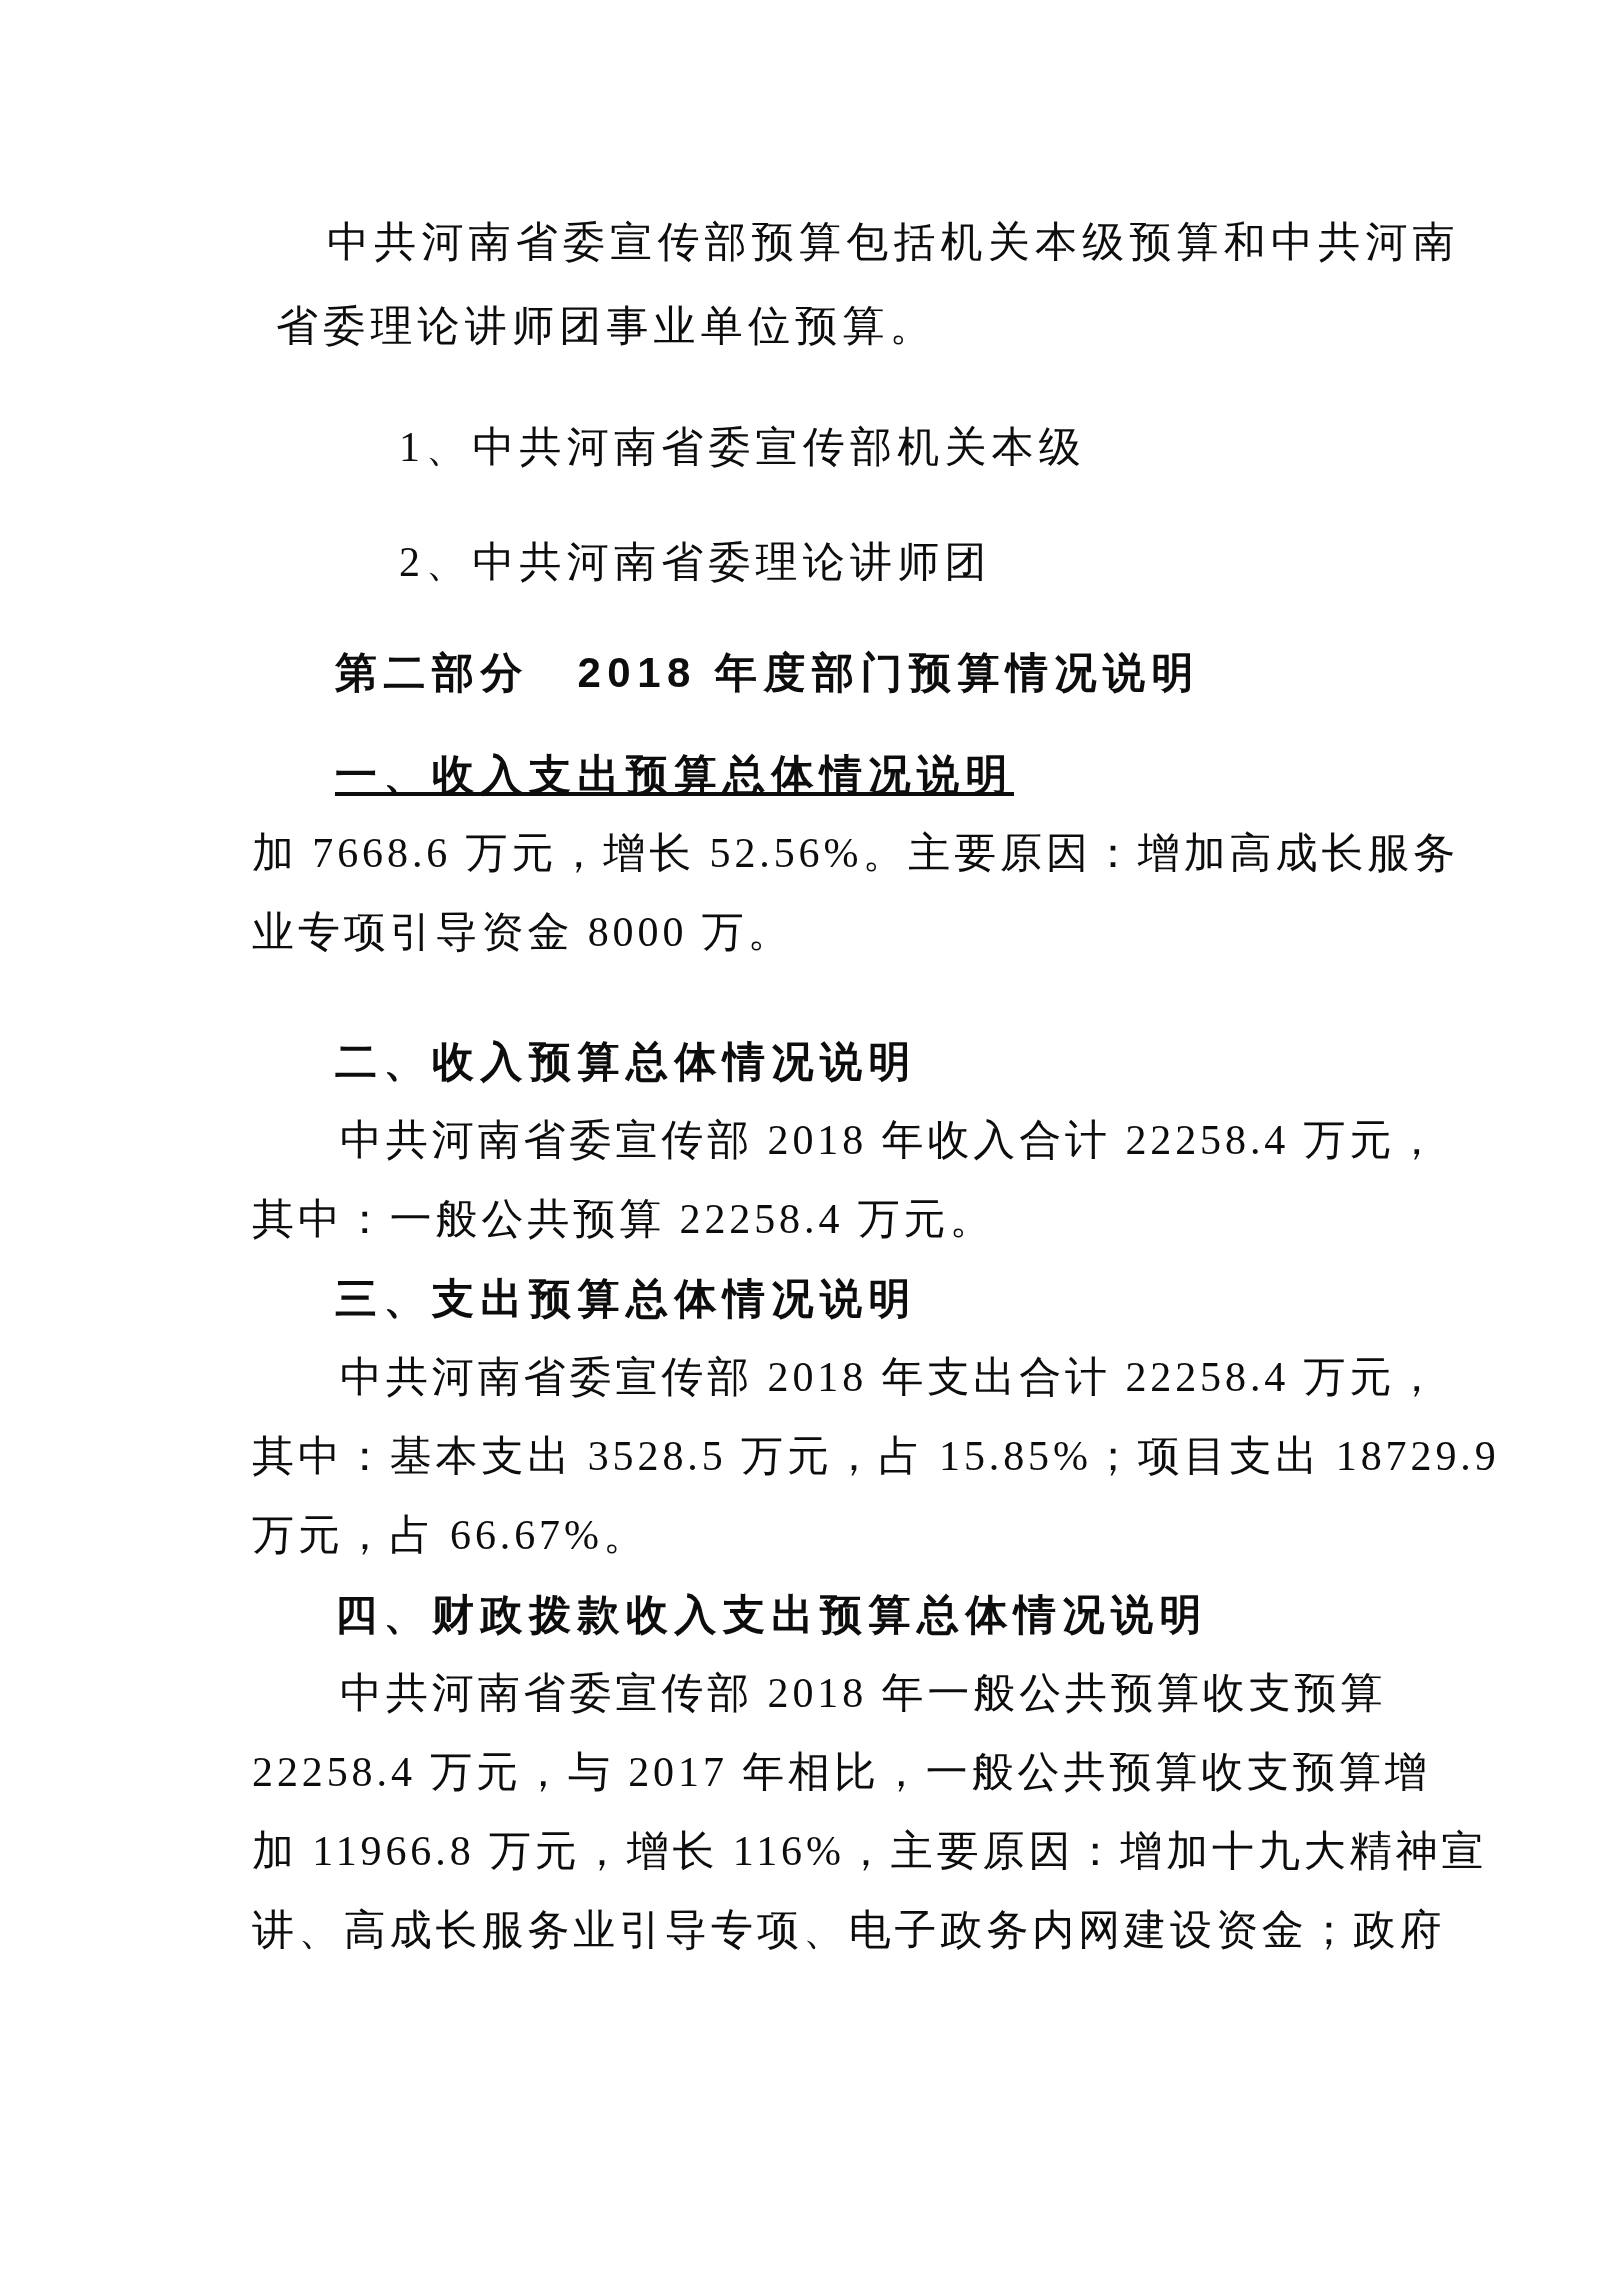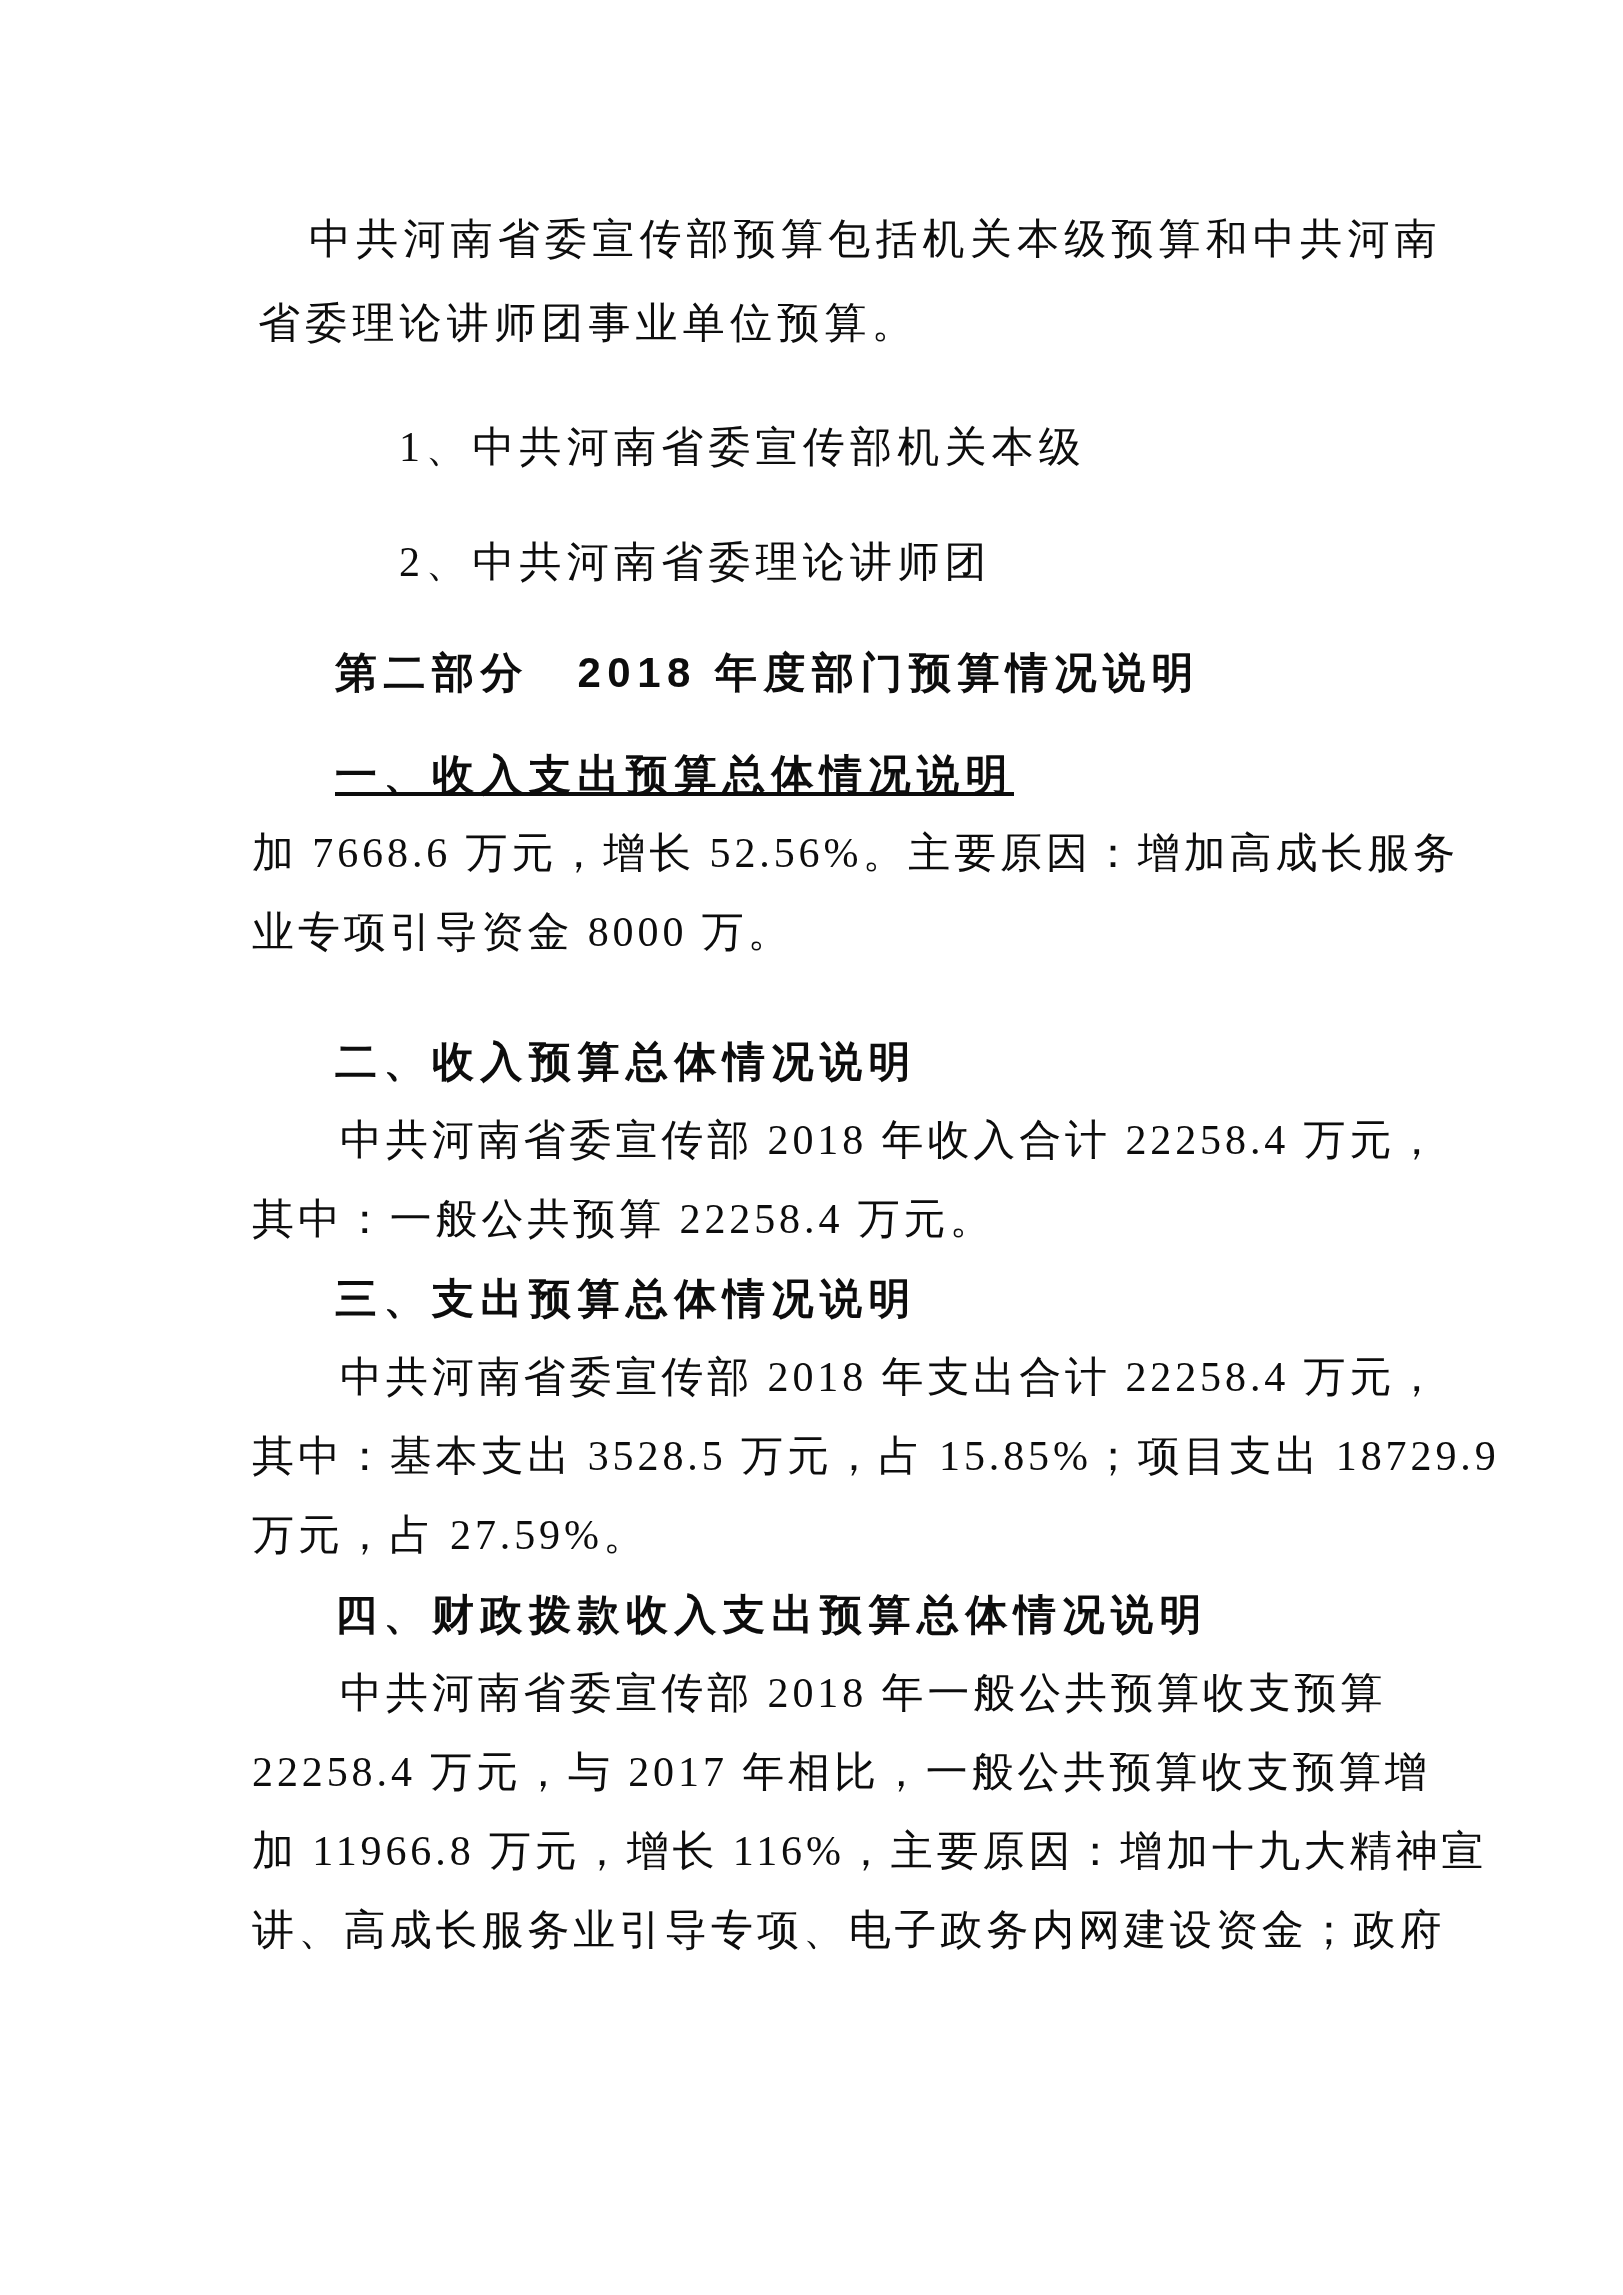--- a/index.html
+++ b/index.html
@@ -19,23 +19,22 @@
     font-size: 42px;
     overflow: hidden;
   }
   .line {
     white-space: nowrap;
     letter-spacing: 3.9px;
   }
   
   .intro-line {
     line-height: 84px;
-    margin-left: 6px;
+    margin-left: 24px;
     letter-spacing: 5.2px;
-    font-family: Liberation Mono, monospace;
   }
   .intro-line.first {
     text-indent: 51px;
   }
   
   .unit-item {
     line-height: 84px;
     margin-left: 147px;
     letter-spacing: 5.2px;
   }
@@ -87,21 +86,21 @@
   <div>
     <div class="sec-heading s2">二、收入预算总体情况说明</div>
     <div class="body-line ind">中共河南省委宣传部 2018 年收入合计 22258.4 万元，</div>
     <div class="body-line">其中：一般公共预算 22258.4 万元。</div>
   </div>
 
   <div>
     <div class="sec-heading s3">三、支出预算总体情况说明</div>
     <div class="body-line ind">中共河南省委宣传部 2018 年支出合计 22258.4 万元，</div>
     <div class="body-line">其中：基本支出 3528.5 万元，占 15.85%；项目支出 18729.9</div>
-    <div class="body-line">万元，占 27.59%。</div>
+    <div class="body-line">万元，占 66.67%。</div>
   </div>
 
   <div>
     <div class="sec-heading s4">四、财政拨款收入支出预算总体情况说明</div>
     <div class="body-line ind">中共河南省委宣传部 2018 年一般公共预算收支预算</div>
     <div class="body-line">22258.4 万元，与 2017 年相比，一般公共预算收支预算增</div>
     <div class="body-line">加 11966.8 万元，增长 116%，主要原因：增加十九大精神宣</div>
     <div class="body-line">讲、高成长服务业引导专项、电子政务内网建设资金；政府</div>
   </div>
 

